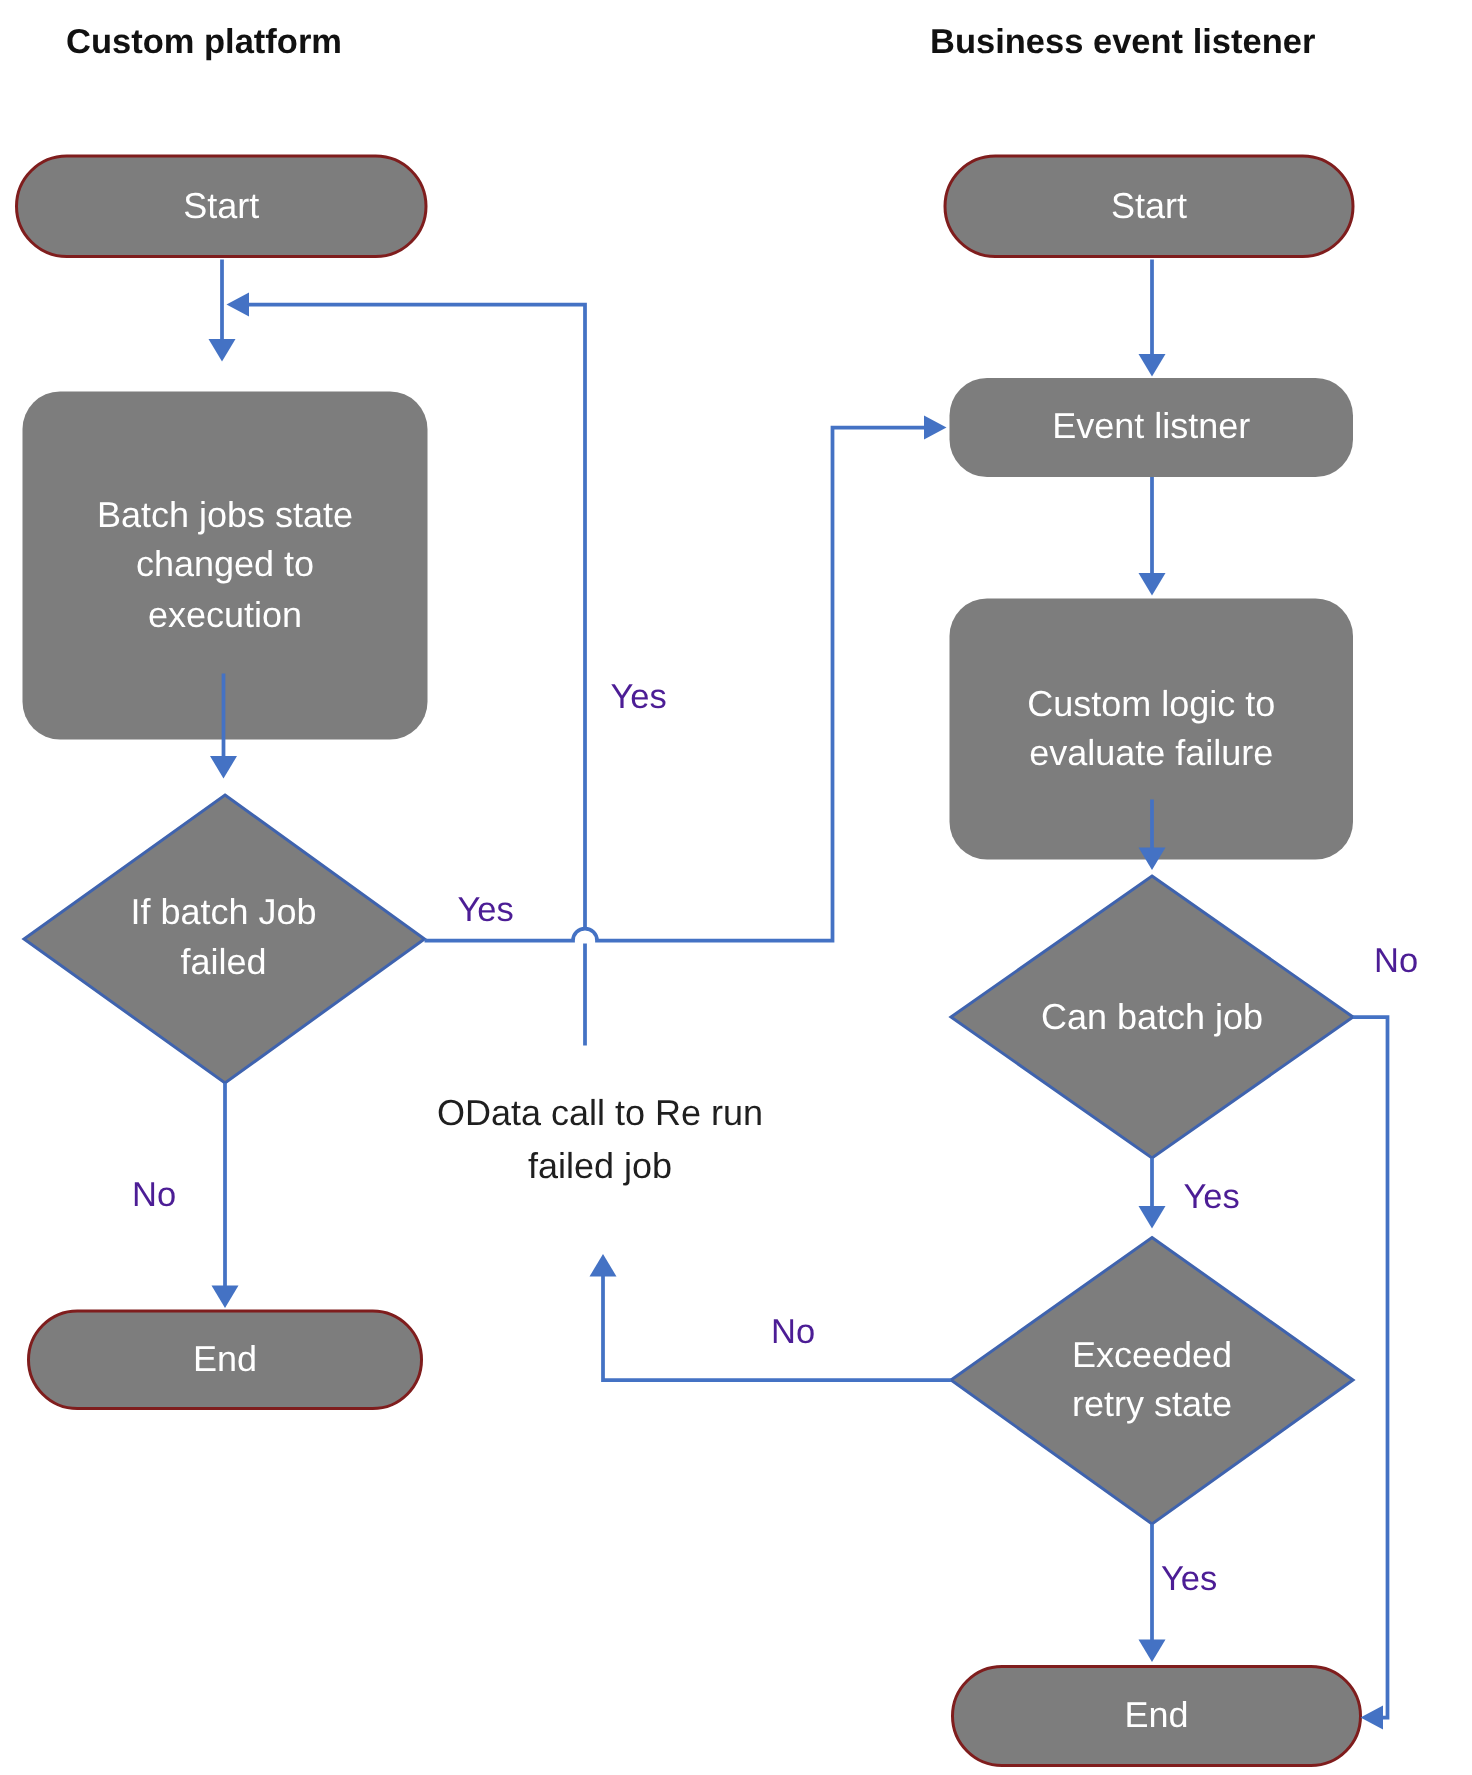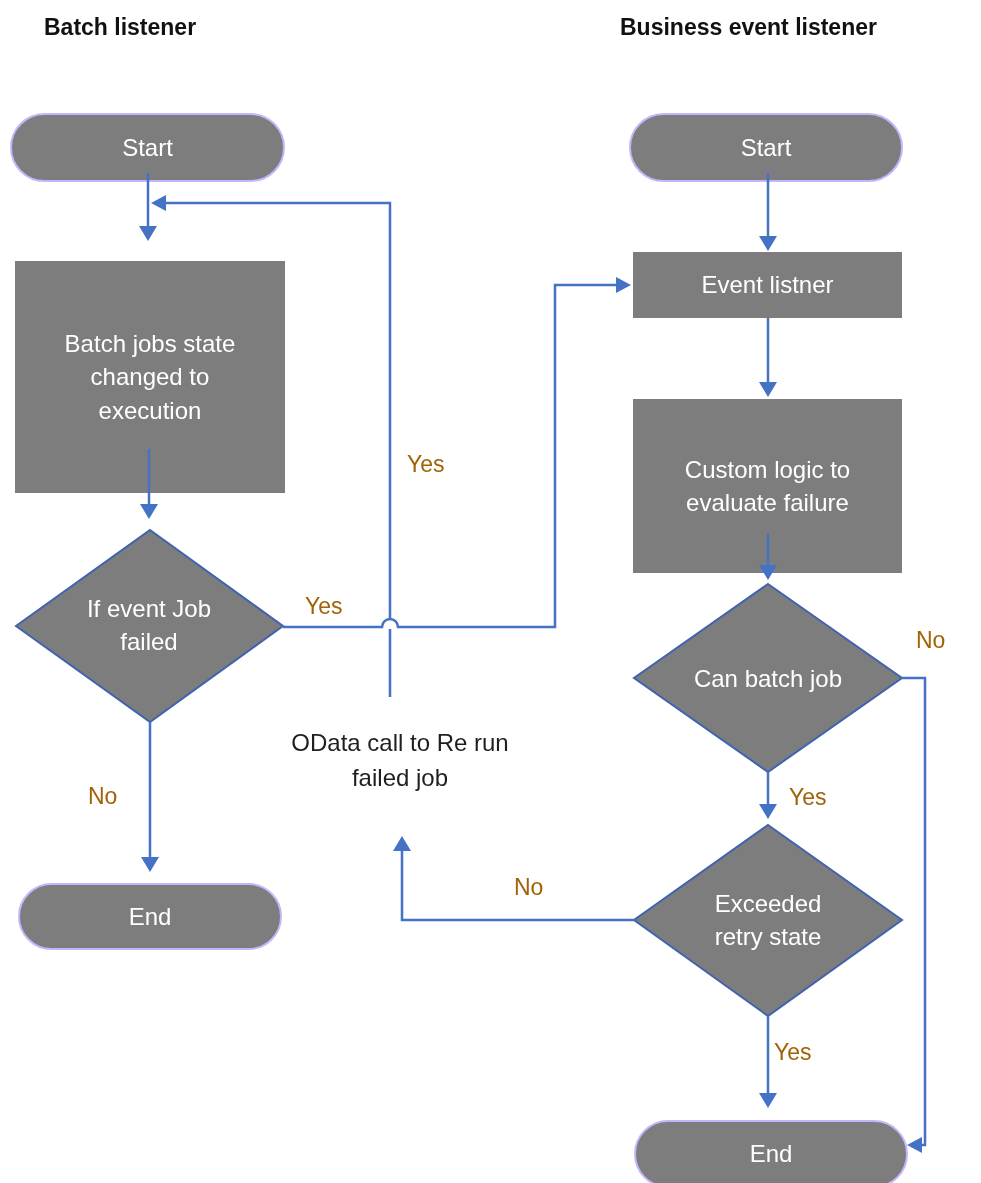--- a/index.html
+++ b/index.html
@@ -17,37 +17,37 @@
   }
   .node{
     position:absolute;
     background:#7d7d7d;
     color:#ffffff;
     display:flex;align-items:center;justify-content:center;
     text-align:center;
     font-size:24px;line-height:1.38;
     white-space:pre-line;
     box-sizing:border-box;
+    border-radius:25px;
   }
   .pill{
-    border:2px solid #c4b5fd;
+    border:2px solid #7f1d1d;
     border-radius:36px;
-    margin-top:10px;
   }
   .rect{ border:none; }
   .diamond-label{
     position:absolute;
     color:#ffffff;
     font-size:24px;line-height:1.38;
     text-align:center;
     white-space:pre-line;
   }
   .edge-label{
     position:absolute;
-    color:#a16207;
+    color:#4c1d95;
     font-size:23px;
     white-space:nowrap;
   }
   .note{
     position:absolute;
     color:#1f1f1f;
     font-size:24px;line-height:1.45;
     text-align:center;
     white-space:pre-line;
   }
@@ -58,21 +58,21 @@
   .conn{ fill:none; stroke:#4472c4; stroke-width:2.5; }
   .arrow{ fill:#4472c4; stroke:none; }
   .dshape{ fill:#7d7d7d; stroke:#3f63ae; stroke-width:2; }
   .hopcover{ fill:#ffffff; stroke:none; }
 </style>
 </head>
 <body>
 
 <div id="stage">
 
-  <div class="lane-title" style="left:44px;top:14px">Batch listener</div>
+  <div class="lane-title" style="left:44px;top:14px">Custom platform</div>
   <div class="lane-title" style="left:620px;top:14px">Business event listener</div>
 
   <div class="node pill" style="left:10px;top:103px;width:275px;height:69px">
     <span>Start</span>
   </div>
 
   <div class="node rect" style="left:15px;top:261px;width:270px;height:232px">
     <span>Batch jobs state
 changed to
 execution</span>
@@ -137,21 +137,21 @@
     <path class="conn" d="M902,678 H925 V1145 H921"></path>
     <polygon class="arrow" points="907,1145 922,1137 922,1153"></polygon>
 
     <path class="conn" d="M768,1016 V1095"></path>
     <polygon class="arrow" points="768,1108 759,1093 777,1093"></polygon>
 
     <path class="conn" d="M634,920 H402 V849"></path>
     <polygon class="arrow" points="402,836 393,851 411,851"></polygon>
   </svg>
 
-  <div class="diamond-label" style="left:39px;top:592px;width:220px">If event Job
+  <div class="diamond-label" style="left:39px;top:592px;width:220px">If batch Job
 failed</div>
   <div class="diamond-label" style="left:658px;top:662px;width:220px">Can batch job</div>
   <div class="diamond-label" style="left:668px;top:887px;width:200px">Exceeded
 retry state</div>
 
   <div class="edge-label" style="left:305px;top:593px">Yes</div>
   <div class="edge-label" style="left:407px;top:451px">Yes</div>
   <div class="edge-label" style="left:88px;top:783px">No</div>
   <div class="edge-label" style="left:916px;top:627px">No</div>
   <div class="edge-label" style="left:789px;top:784px">Yes</div>

